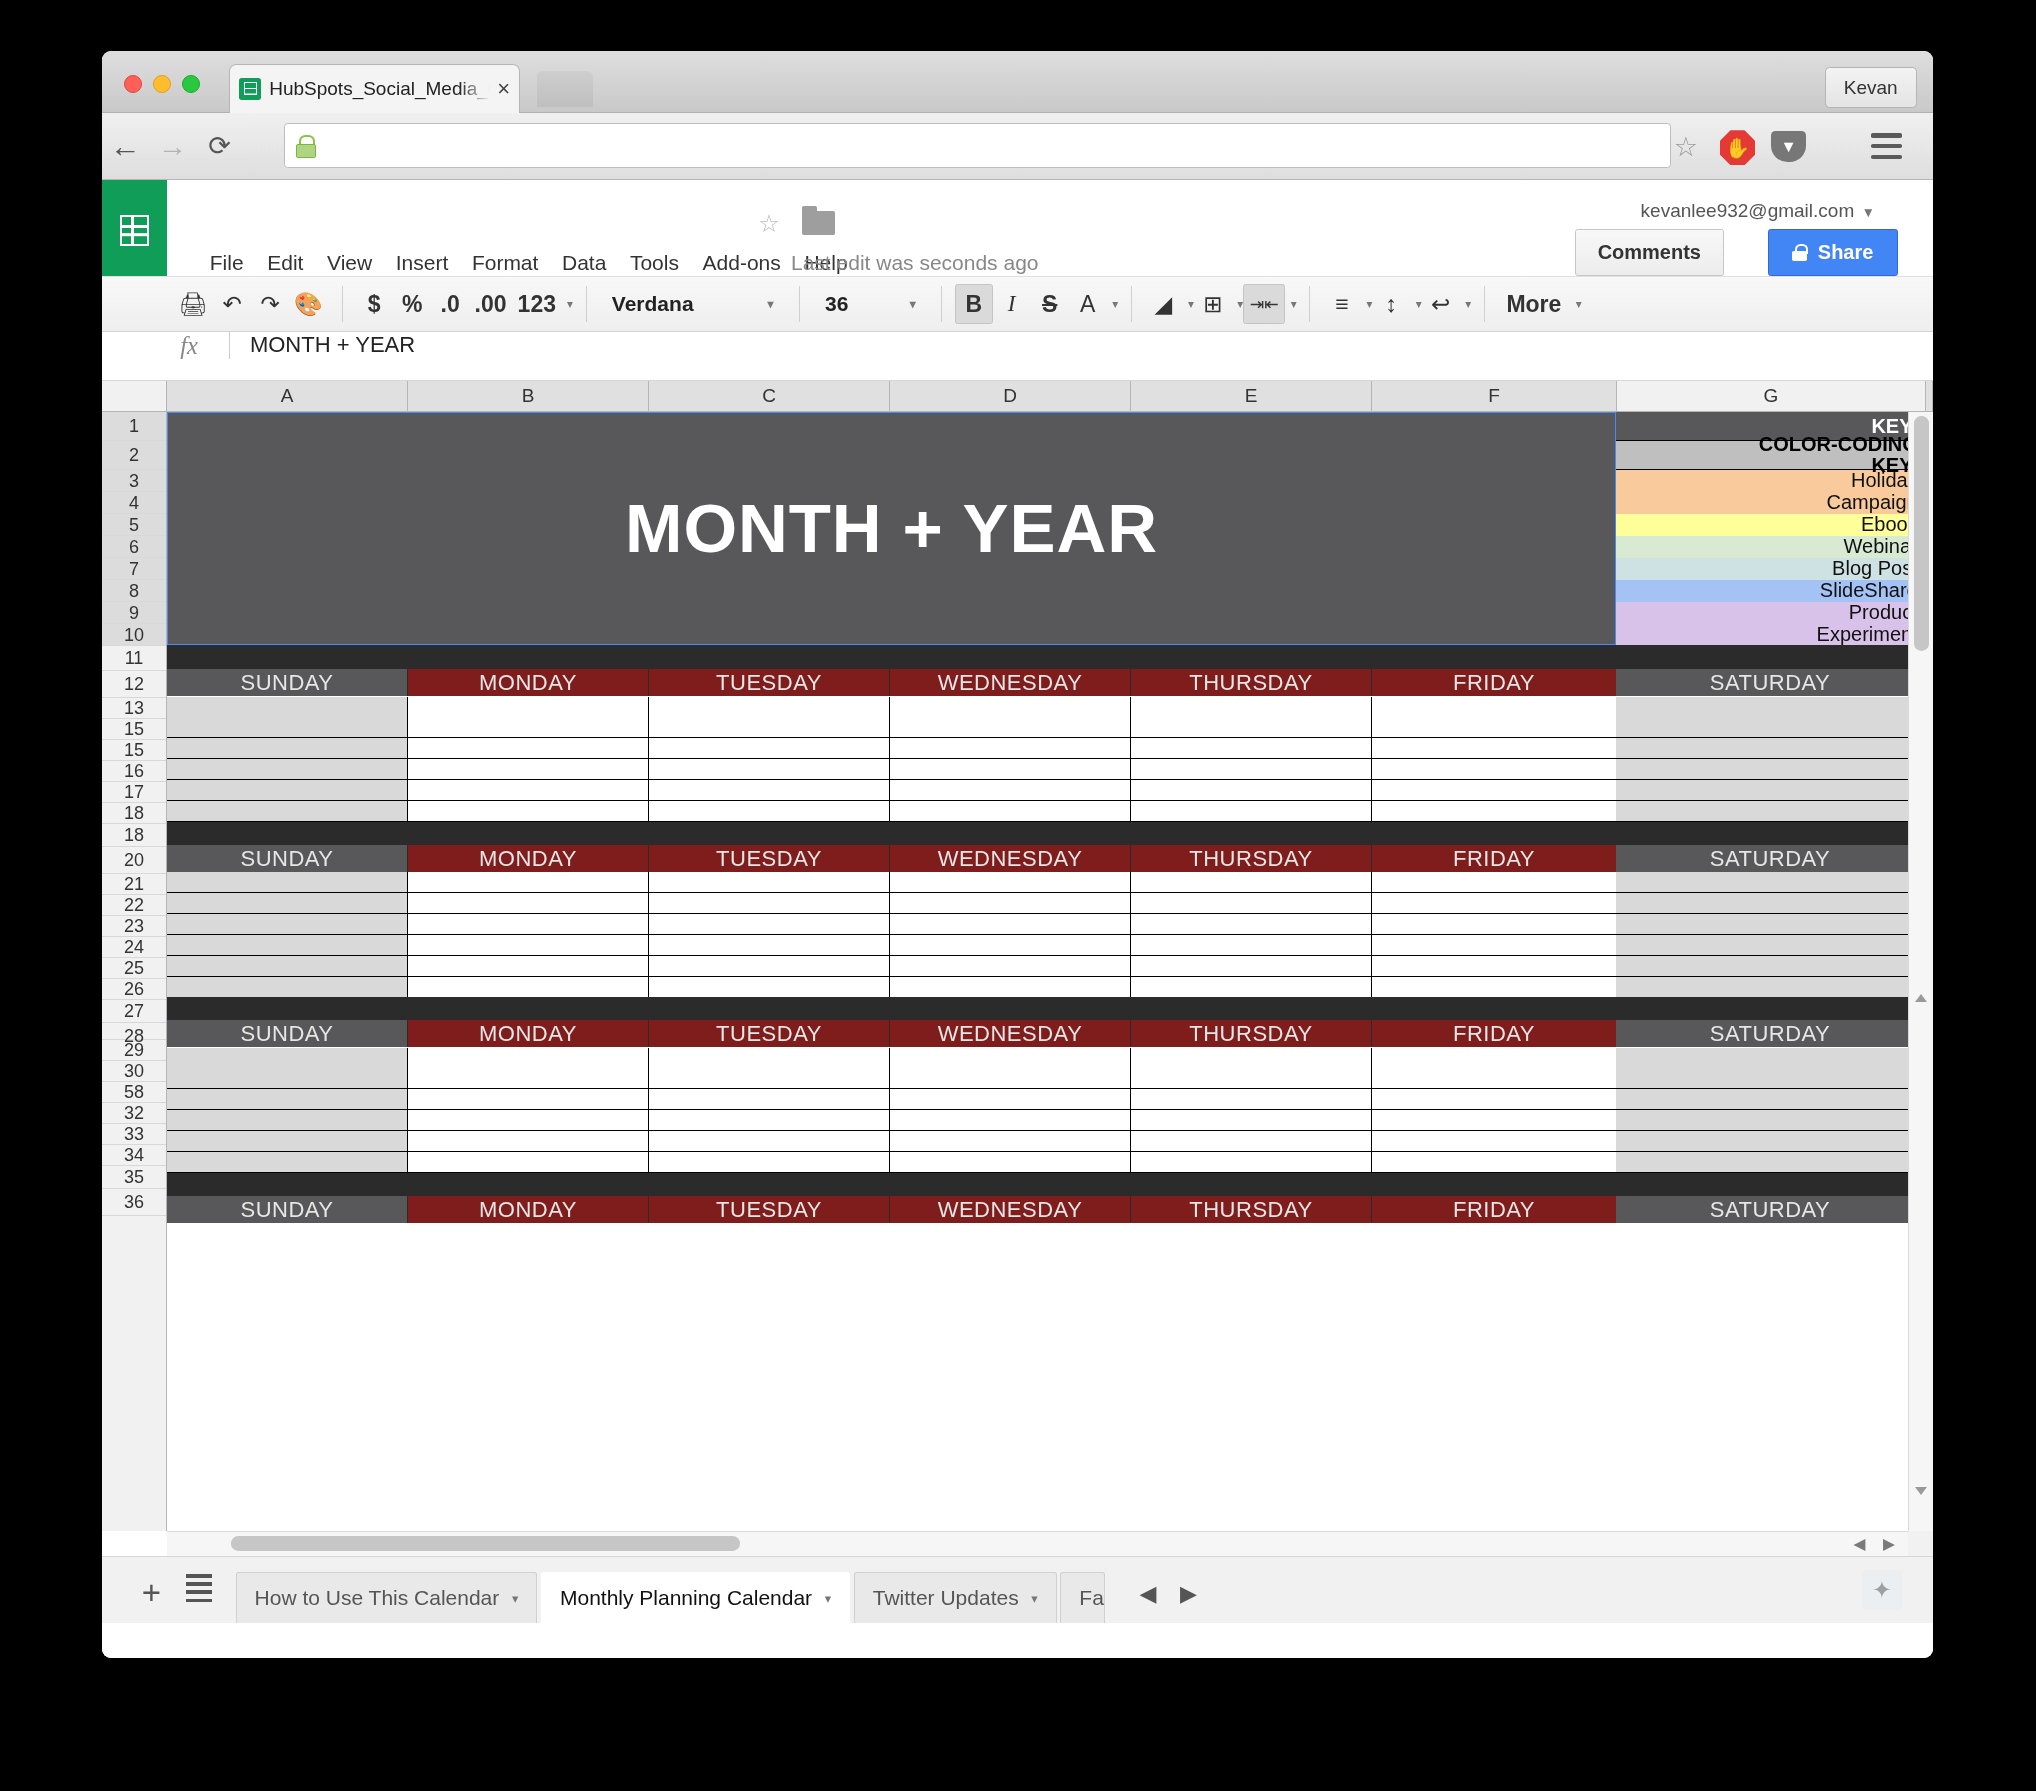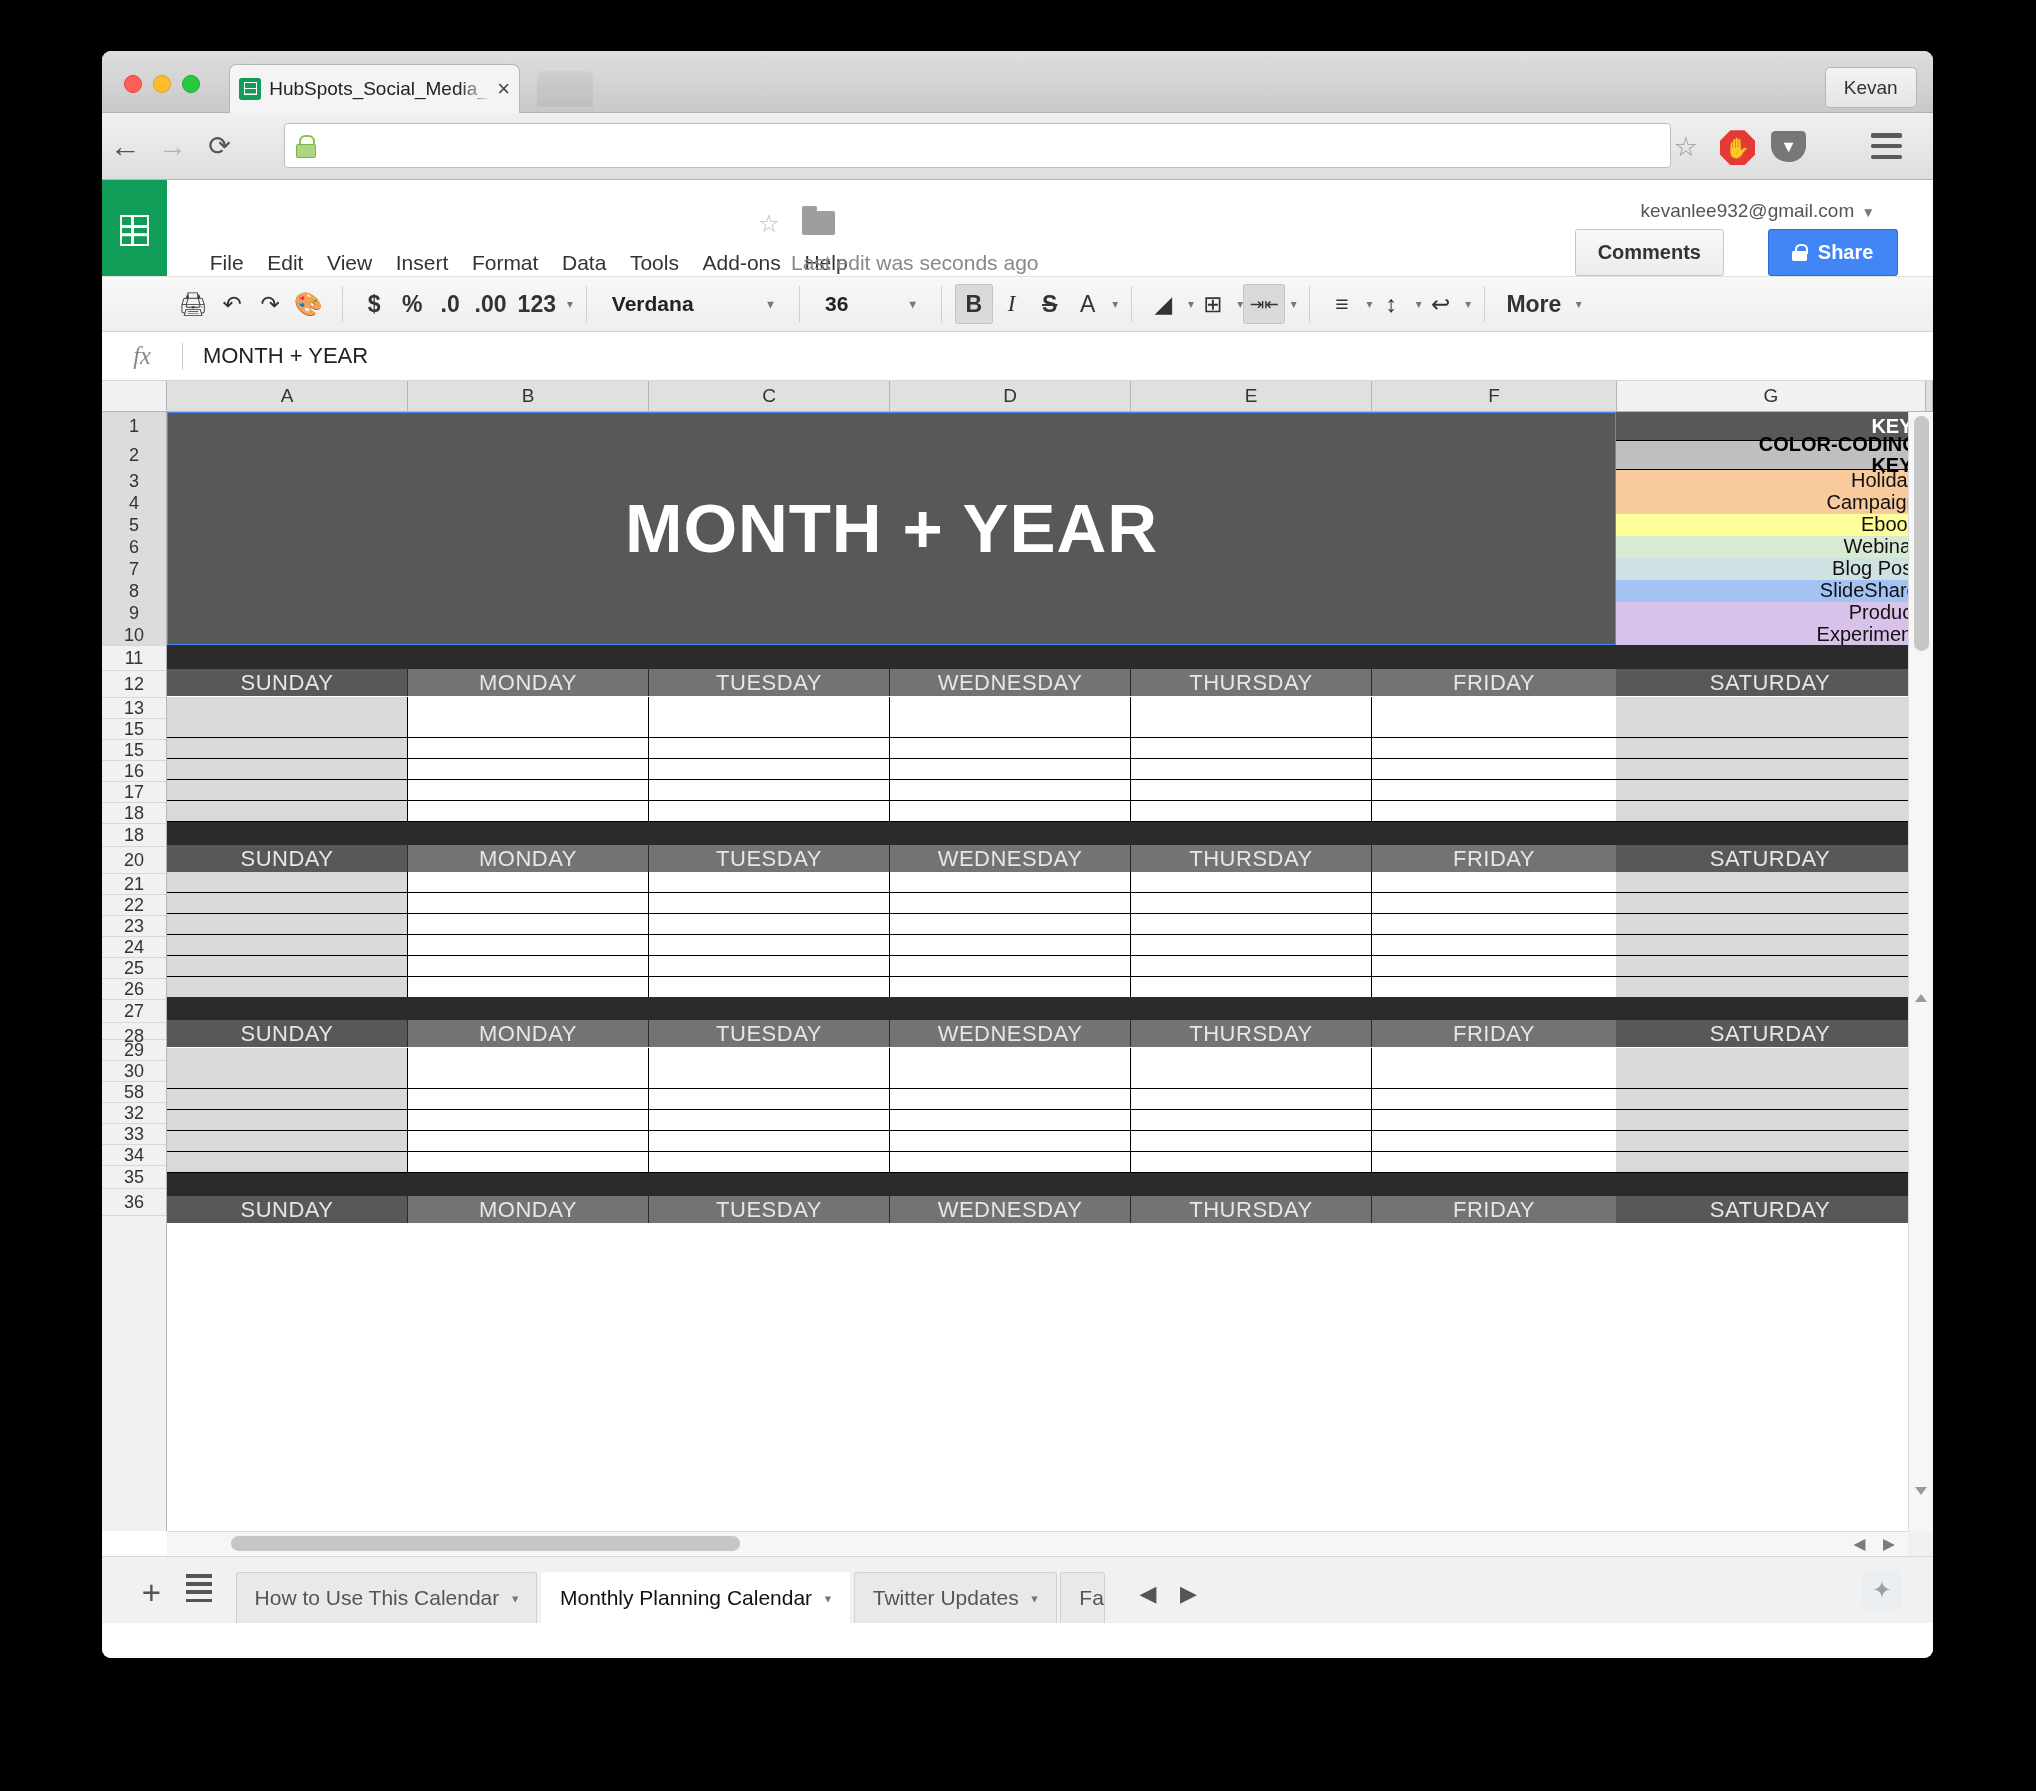--- a/index.html
+++ b/index.html
@@ -226,21 +226,21 @@
     height: 40px; display: flex; align-items: center; justify-content: space-between;
     font-size: 21px; color: #222; font-weight: bold;
   }
   #font-field { width: 187px; padding: 0 12.7px; }
   #size-field { width: 116px; padding: 0 12.7px; }
 
   
   #formulabar {
     position: relative; height: 49px; background: #fff;
     border-bottom: 0.9px solid #d6d6d6;
-    display: flex; align-items: center;
+    display: flex; align-items: flex-start; padding-left: 47px;
   }
   #fx {
     width: 80px; text-align: center; font-size: 24.5px; color: #888;
     font-family: "Liberation Serif", serif; font-style: italic;
   }
   #fx-div { width:0.9px; height:27px; background:#ccc; }
   #formula-text { font-size: 22px; color: #222; padding-left: 20px; }
 
   
   #gridwrap { position: relative; height: 1175px; background:#fff; overflow:hidden; }
@@ -296,21 +296,21 @@
   }
   #keypanel .krow.head1 { background:#58585a; color:#fff; font-weight:bold; border-bottom:1.8px solid #000; }
   #keypanel .krow.head2 { background:#bfbfbf; color:#000; font-weight:bold; border-bottom:1.8px solid #000;
                           flex-direction:column; align-items:flex-end; justify-content:center; line-height:1.05; }
 
   
   .darkband { position:absolute; left:0; background:#2b2b2b; }
   .dayhead {
     position:absolute; display:flex; align-items:center; justify-content:center;
     color:#e6e6e6; font-size:22px; letter-spacing:0.5px;
-    background:#737373; border-right:0.9px solid #2b2b2b;
+    background:#7f1d1d; border-right:0.9px solid #2b2b2b;
   }
   .dayhead.weekend { background:#58585a; }
   .daycell {
     position:absolute; background:#fff;
     border-right:0.9px solid #000; border-bottom:0.9px solid #000;
   }
   .daycell.weekend { background:#d9d9d9; }
 
   
   #vscroll {

